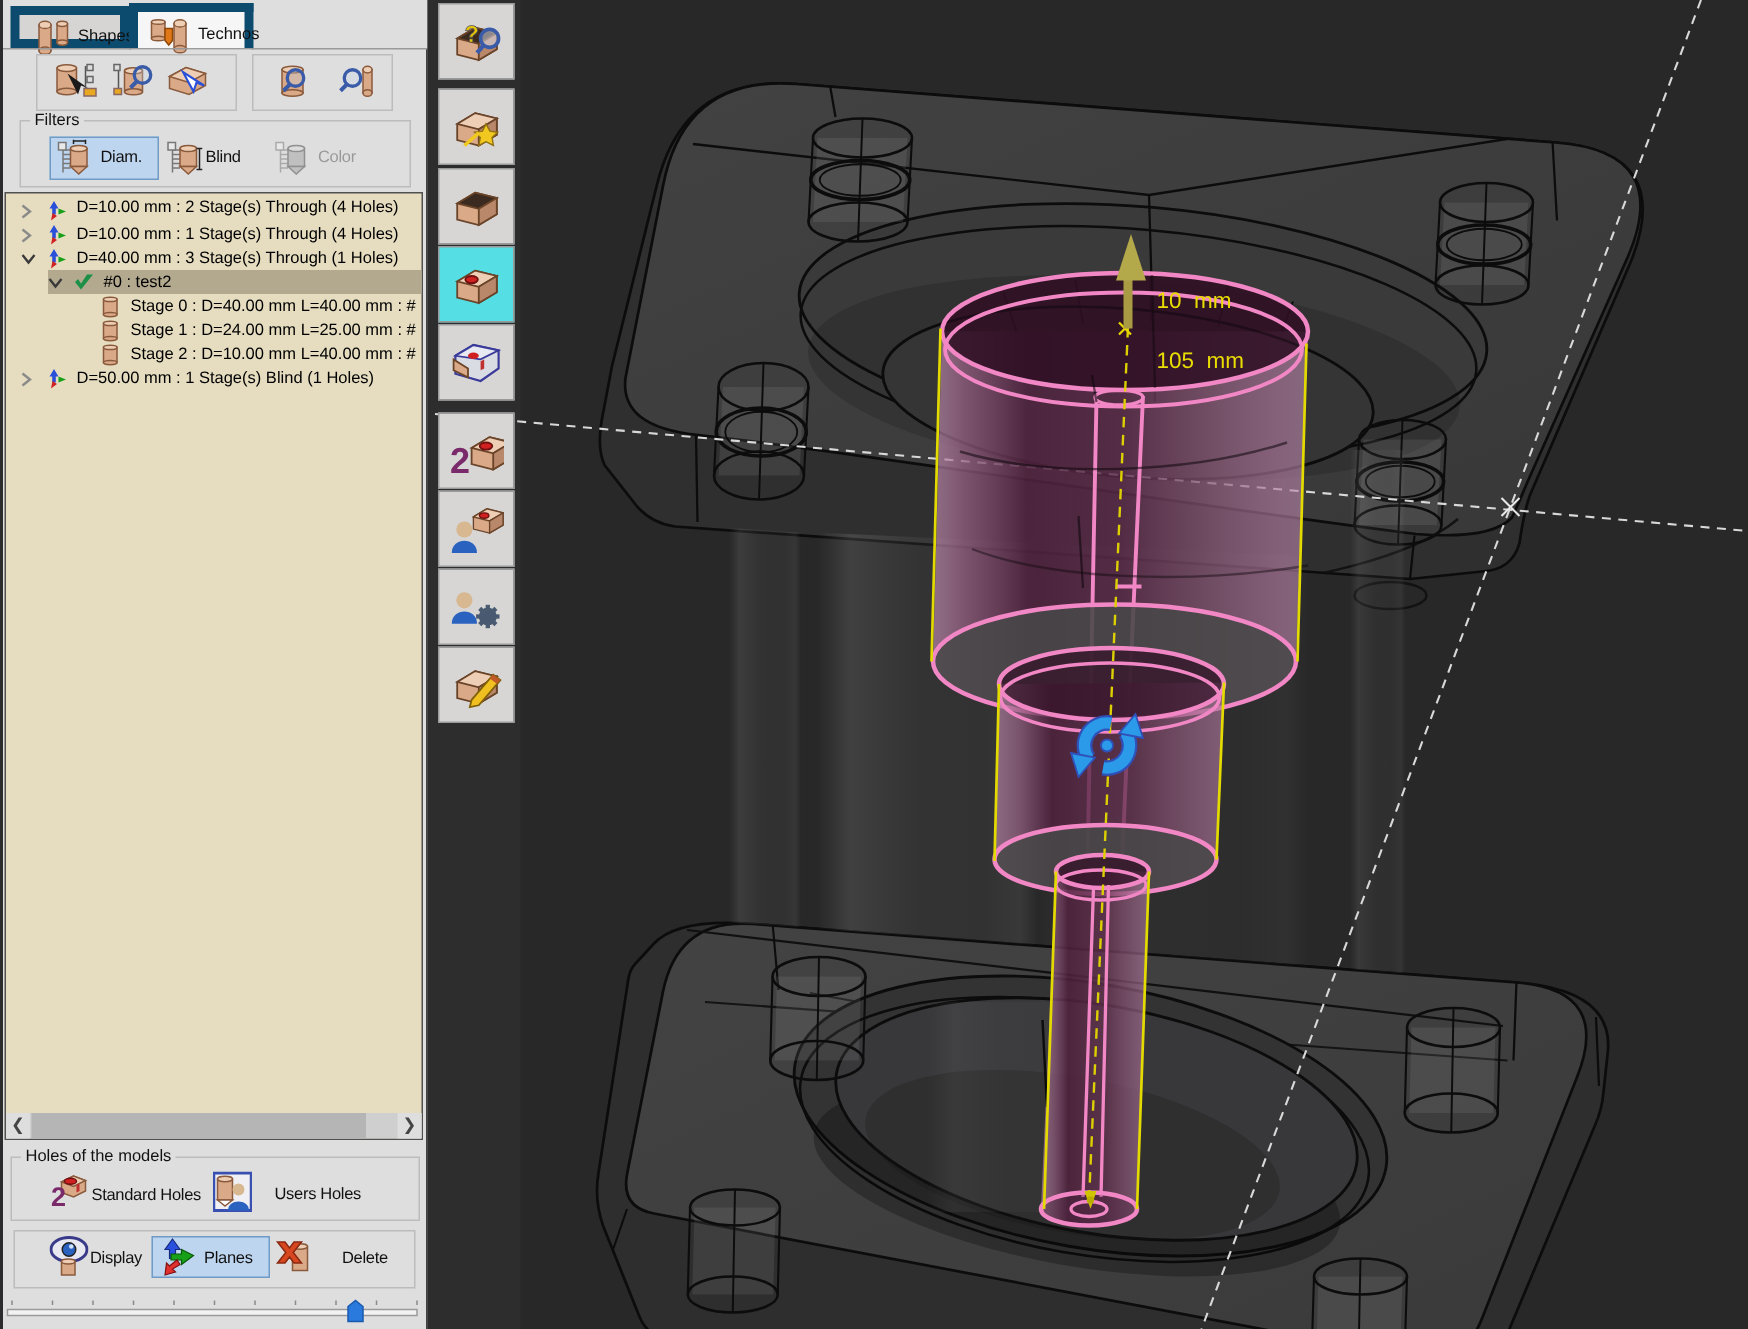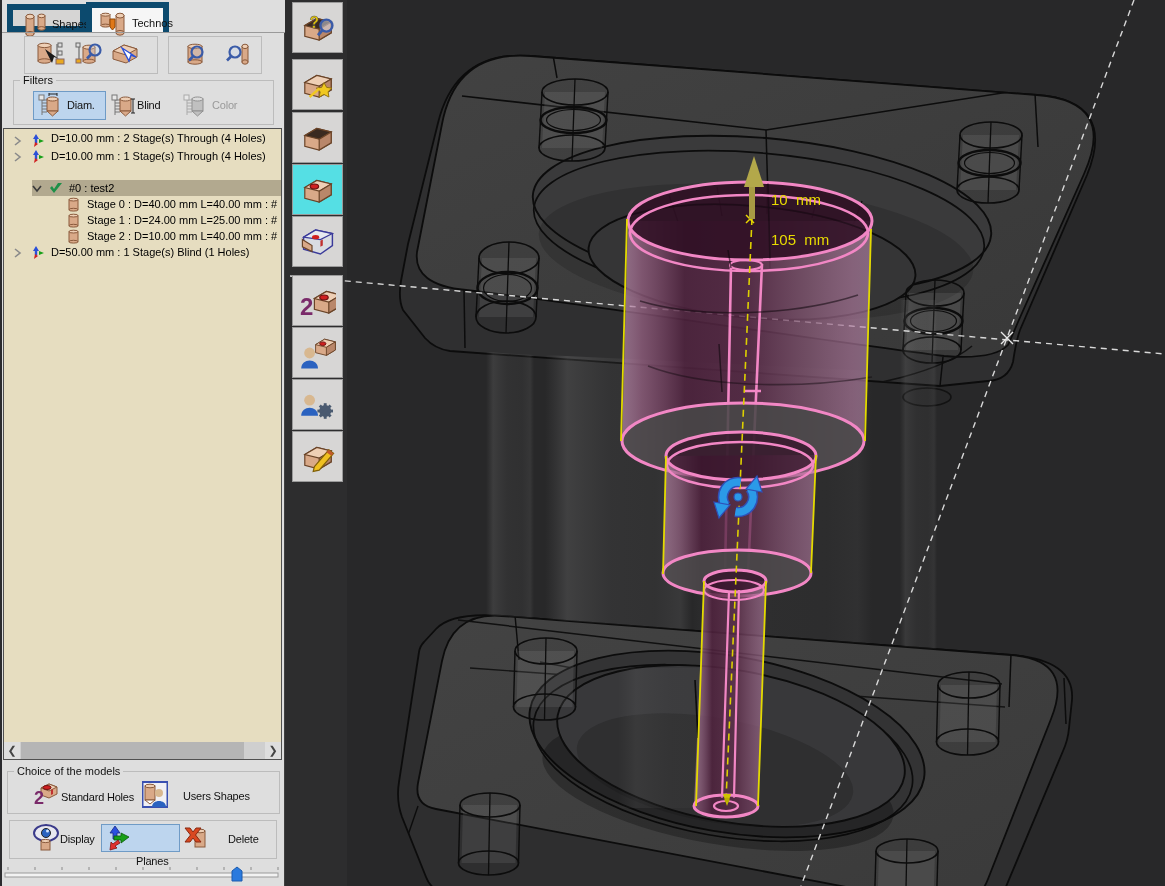--- a/index.html
+++ b/index.html
@@ -161,20 +161,33 @@
         </svg>
 <svg width="14" height="15" style="position:absolute;left:27px;top:1px;">
           <g>
 <path d="M 3,1 L 6,6 L 4.2,6 L 4.2,10 L 1.8,10 L 1.8,6 L 0,6 Z" fill="#2b50d8" transform="translate(2,0)"></path>
 <path d="M 8,6 L 13,8 L 8,10 Z" fill="#18a018"></path>
 <path d="M 4,9 L 7,11 L 3,14 Z" fill="#d02020"></path>
 </g>
         </svg>
 <div style="position:absolute;left:47px;top:2px;font-size:11px;white-space:nowrap;">D=10.00 mm : 1 Stage(s) Through (4 Holes)</div>
       </div>
+<div style="position:absolute;left:0;top:35px;width:281px;height:16px;">
+        <svg width="10" height="8" style="position:absolute;left:10px;top:5px;">
+          <path d="M 1,1 L 5,6 L 9,1" stroke="#3a3a3a" stroke-width="1.6" fill="none"></path>
+        </svg>
+<svg width="14" height="15" style="position:absolute;left:27px;top:1px;">
+          <g>
+<path d="M 3,1 L 6,6 L 4.2,6 L 4.2,10 L 1.8,10 L 1.8,6 L 0,6 Z" fill="#2b50d8" transform="translate(2,0)"></path>
+<path d="M 8,6 L 13,8 L 8,10 Z" fill="#18a018"></path>
+<path d="M 4,9 L 7,11 L 3,14 Z" fill="#d02020"></path>
+</g>
+        </svg>
+<div style="position:absolute;left:47px;top:2px;font-size:11px;white-space:nowrap;">D=40.00 mm : 3 Stage(s) Through (1 Holes)</div>
+      </div>
 <div style="position:absolute;left:0;top:51px;width:322px;height:16px;">
         <div style="position:absolute;left:28px;right:3px;top:0;bottom:0;background:#b2a98f;"></div>
         <svg width="10" height="8" style="position:absolute;left:28px;top:5px;">
           <path d="M 1,1 L 5,6 L 9,1" stroke="#3a3a3a" stroke-width="1.6" fill="none"></path>
         </svg>
 <svg width="14" height="15" style="position:absolute;left:45px;top:1px;">
           <path d="M 1,7 L 5,12 L 13,2 L 9,2 L 5,8 L 3,5 Z" fill="#1d9048"></path>
         </svg>
 <div style="position:absolute;left:65px;top:2px;font-size:11px;white-space:nowrap;">#0 : test2</div>
       </div>
@@ -223,60 +236,60 @@
       </div>
  </div>
 
  <div style="position:absolute;left:4px;top:742px;width:277px;height:17px;background:#cfcfcf;">
    <div style="position:absolute;left:0;top:0;width:16px;height:17px;background:#dedede;color:#444;font-size:11px;text-align:center;line-height:17px;">❮</div>
    <div style="position:absolute;right:0;top:0;width:16px;height:17px;background:#dedede;color:#444;font-size:11px;text-align:center;line-height:17px;">❯</div>
    <div style="position:absolute;left:17px;top:0px;width:223px;height:17px;background:#b5b5b5;"></div>
  </div>
 
  <div class="gb" style="left:7px;top:771px;width:271px;height:41px;">
-      <div class="gbl">Choice of the models</div>
+      <div class="gbl">Holes of the models</div>
     </div>
  <div style="position:absolute;left:33px;top:782px;"><svg width="26" height="26" viewBox="0 0 26 26">
 <path d="M 8,6 L 16,2 L 24,5 L 24,12 L 16,16 L 8,13 Z" fill="#d9a988" stroke="#8a5a3c"></path>
 <path d="M 8,6 L 16,2 L 24,5 L 16,9 Z" fill="#eecfb5" stroke="#8a5a3c"></path>
 <ellipse cx="14" cy="5.5" rx="4" ry="2" fill="#d02020" stroke="#701010"></ellipse>
 <path d="M 18,8 l 0,5 l 2,-1 l 0,-5 Z" fill="#c03030"></path>
 <text x="1" y="22" font-size="18" font-weight="bold" fill="#7a2a6a" font-family="Liberation Sans, sans-serif">2</text>
       </svg></div>
  <div class="btxt" style="position:absolute;left:61px;top:791px;">Standard Holes</div>
  <div style="position:absolute;left:142px;top:781px;"><svg width="26" height="27" viewBox="0 0 26 27">
 <rect x="0.5" y="1" width="25" height="25" fill="#f0f0f4" stroke="#3a50b0" stroke-width="2"></rect>
 <g transform="translate(2,3)">
           <rect x="1" y="2" width="10" height="14" fill="#d9a988" stroke="#8a5a3c"></rect>
           <ellipse cx="6" cy="2" rx="5" ry="1.8" fill="#eecfb5" stroke="#8a5a3c"></ellipse>
           <path d="M 1,16 L 6,20 L 11,16 Z" fill="#fff" stroke="#8a5a3c"></path>
         </g>
 <circle cx="17" cy="12" r="4" fill="#d8b890"></circle>
 <path d="M 10,26 C 10,18 24,18 24,26 Z" fill="#2a62c0"></path>
       </svg></div>
- <div class="btxt" style="position:absolute;left:183px;top:790px;">Users Shapes</div>
+ <div class="btxt" style="position:absolute;left:183px;top:790px;">Users Holes</div>
 
  <div class="gb" style="left:9px;top:820px;width:266px;height:37px;"></div>
  <div style="position:absolute;left:33px;top:824px;"><svg width="26" height="27" viewBox="0 0 26 27">
 <ellipse cx="13" cy="9" rx="12" ry="8" fill="#e8e8f0" stroke="#3a3a8a" stroke-width="2"></ellipse>
 <circle cx="13" cy="9" r="4.5" fill="#2a62c0" stroke="#222"></circle>
 <circle cx="14.5" cy="7" r="1.5" fill="#cfe2ff"></circle>
 <g transform="translate(8,16)">
           <rect x="0" y="1" width="9" height="9" fill="#d9a988" stroke="#8a5a3c"></rect>
           <ellipse cx="4.5" cy="1" rx="4.5" ry="1.6" fill="#eecfb5" stroke="#8a5a3c"></ellipse>
         </g>
       </svg></div>
  <div class="btxt" style="position:absolute;left:60px;top:833px;">Display</div>
  <div style="position:absolute;left:101px;top:824px;width:79px;height:28px;background:#bdd5ee;border:1px solid #6f9bc6;box-sizing:border-box;"></div>
  <div style="position:absolute;left:107px;top:825px;"><svg width="24" height="26" viewBox="0 0 24 26">
 <path d="M 8,1 L 13,8 L 10,8 L 10,14 L 6,14 L 6,8 L 3,8 Z" fill="#2a50e0" stroke="#1a2a80" stroke-width="0.8"></path>
 <path d="M 22,13 L 14,9 L 14,12 L 7,12 L 7,16 L 14,16 L 14,19 Z" fill="#18a018" stroke="#0a5a0a" stroke-width="0.8" transform="translate(0,-1)"></path>
 <path d="M 3,25 L 4,17 L 6,19 L 11,15 L 13,18 L 8,21 L 10,23 Z" fill="#e03030" stroke="#801010" stroke-width="0.8"></path>
       </svg></div>
- <div class="btxt" style="position:absolute;left:136px;top:855px;">Planes</div>
+ <div class="btxt" style="position:absolute;left:136px;top:833px;">Planes</div>
  <div style="position:absolute;left:183px;top:824px;"><svg width="26" height="27" viewBox="0 0 26 27">
 <g transform="translate(12,5)">
           <rect x="0" y="2" width="10" height="16" fill="#d9a988" stroke="#8a5a3c"></rect>
           <ellipse cx="5" cy="2" rx="5" ry="1.8" fill="#eecfb5" stroke="#8a5a3c"></ellipse>
         </g>
 <path d="M 2,4 L 7,4 L 10,8 L 13,4 L 18,4 L 12.5,11 L 18,18 L 13,18 L 10,14 L 7,18 L 2,18 L 7.5,11 Z" fill="#d84820" stroke="#8a2810" stroke-width="1"></path>
       </svg></div>
  <div class="btxt" style="position:absolute;left:212px;top:833px;padding-left:16px;">Delete</div>
 
  <svg style="position:absolute;left:0;top:862px;" width="285" height="24">

